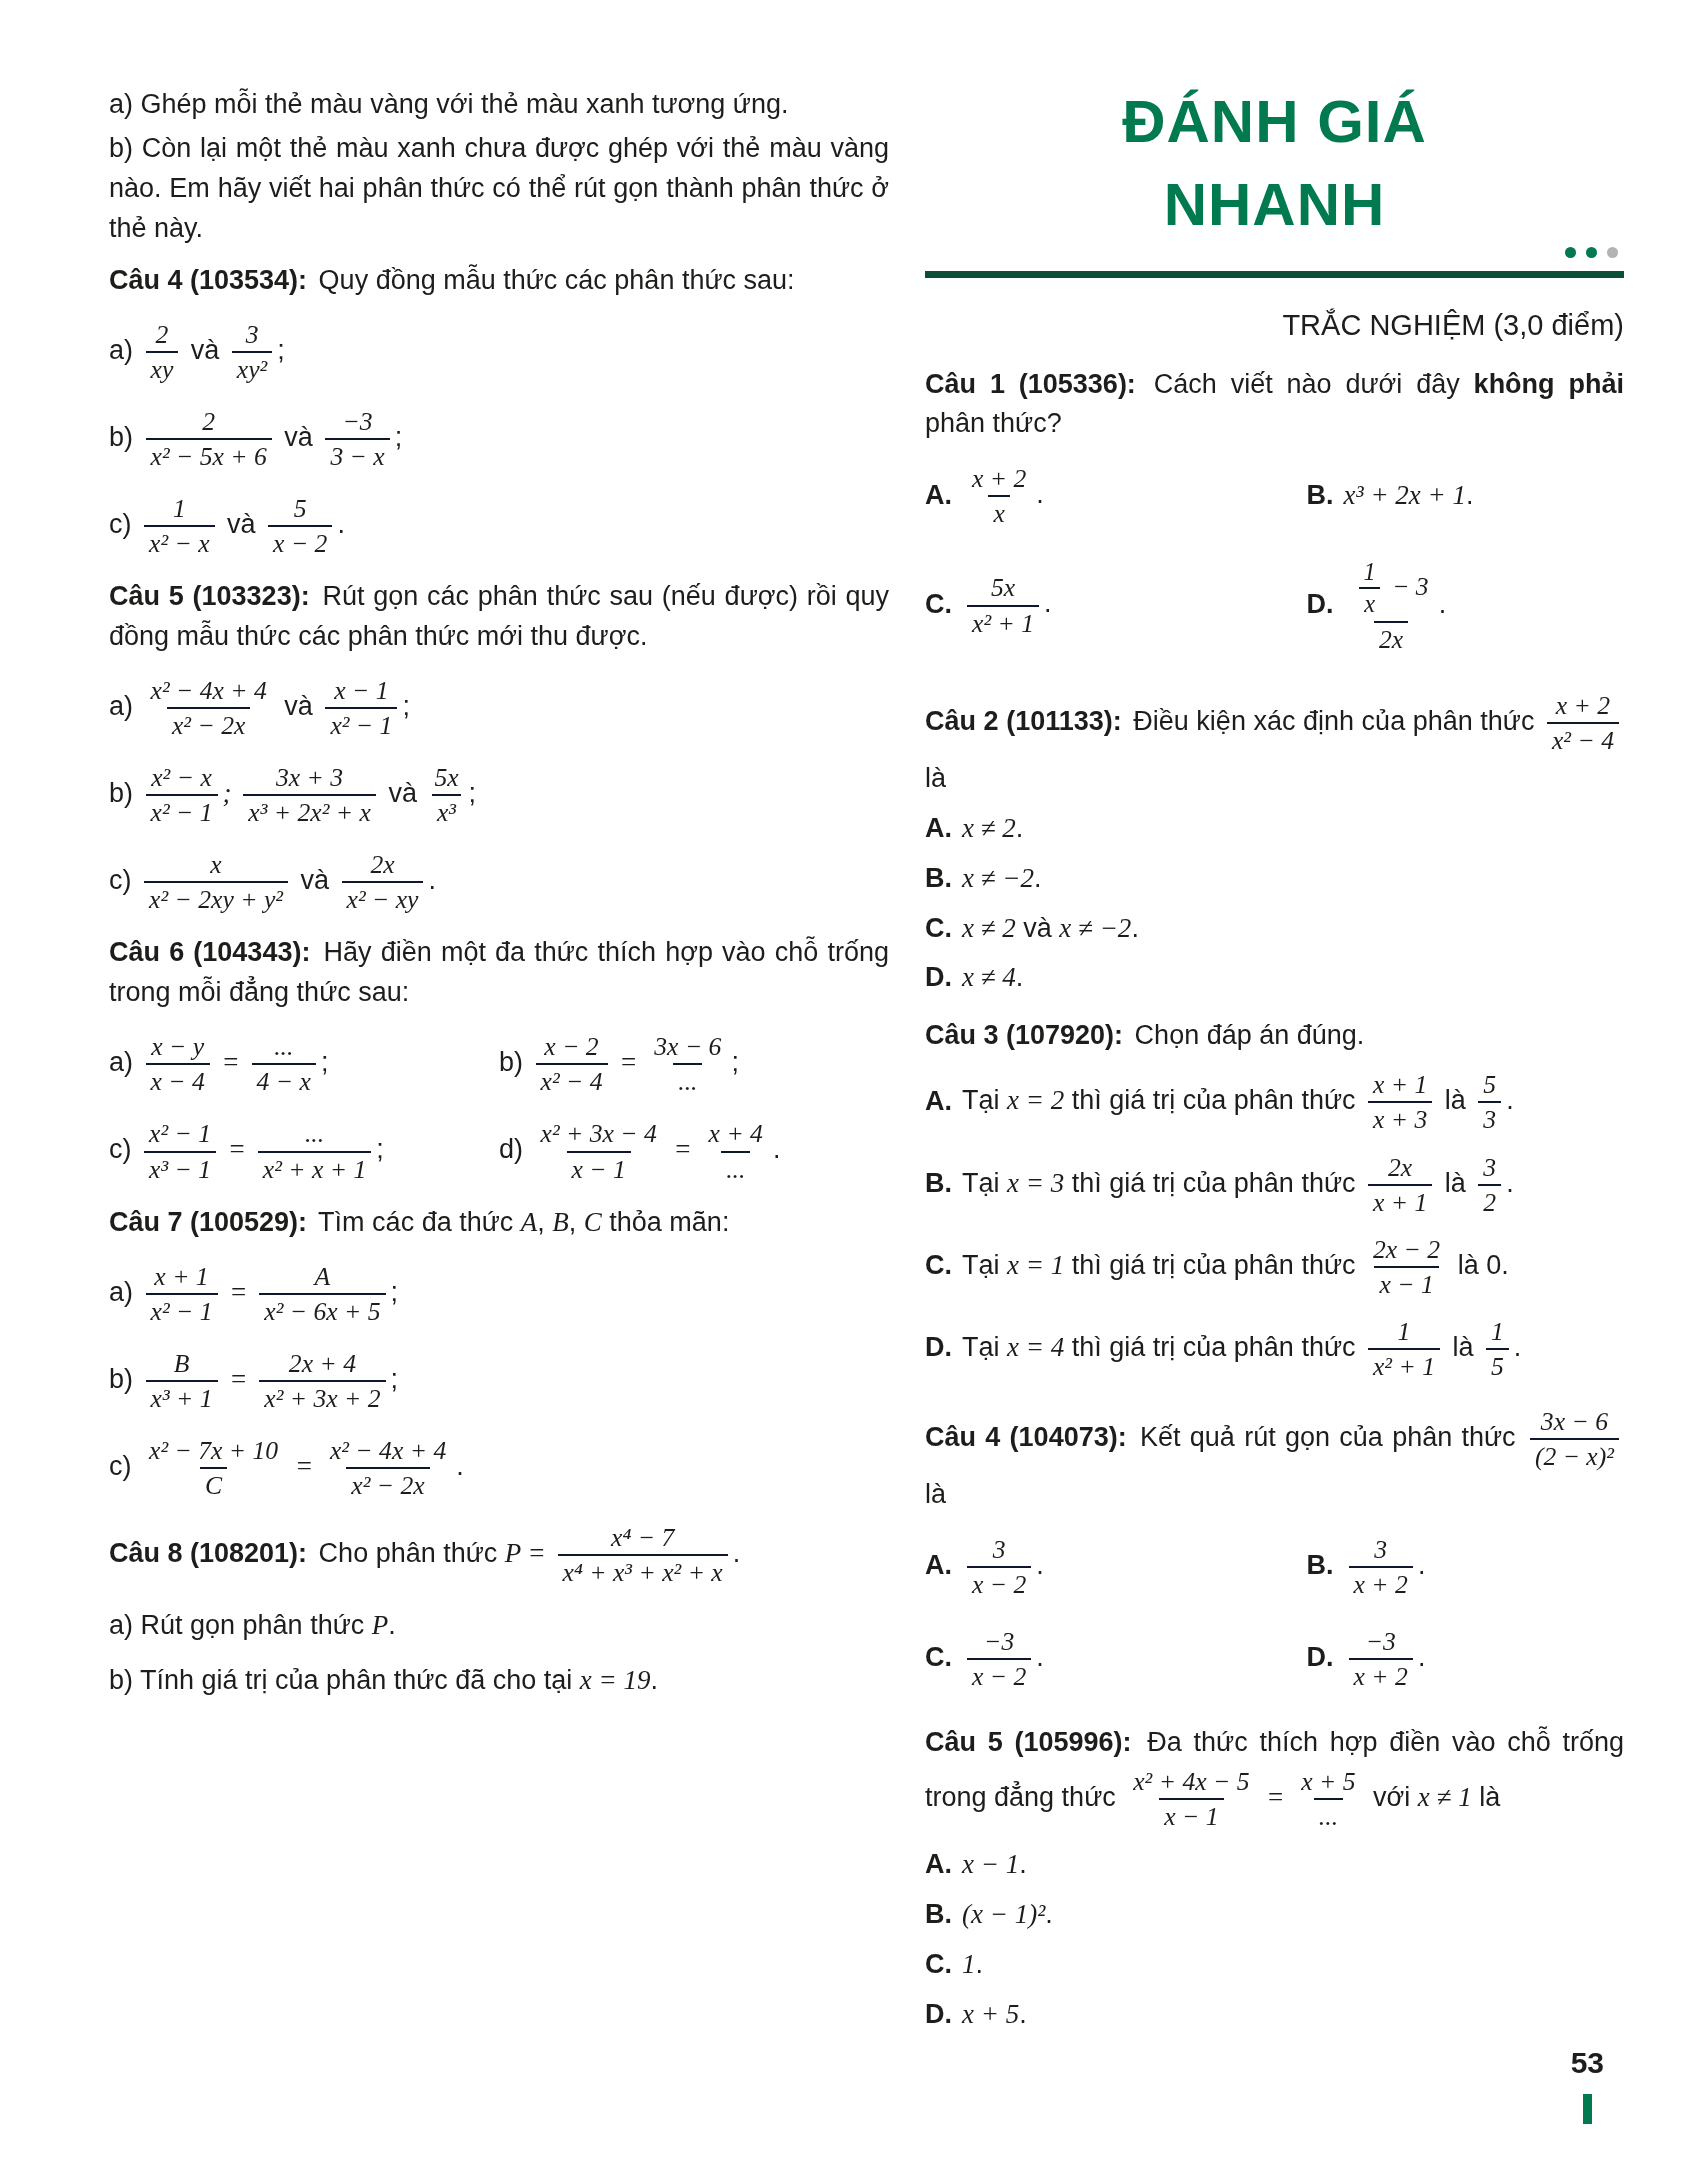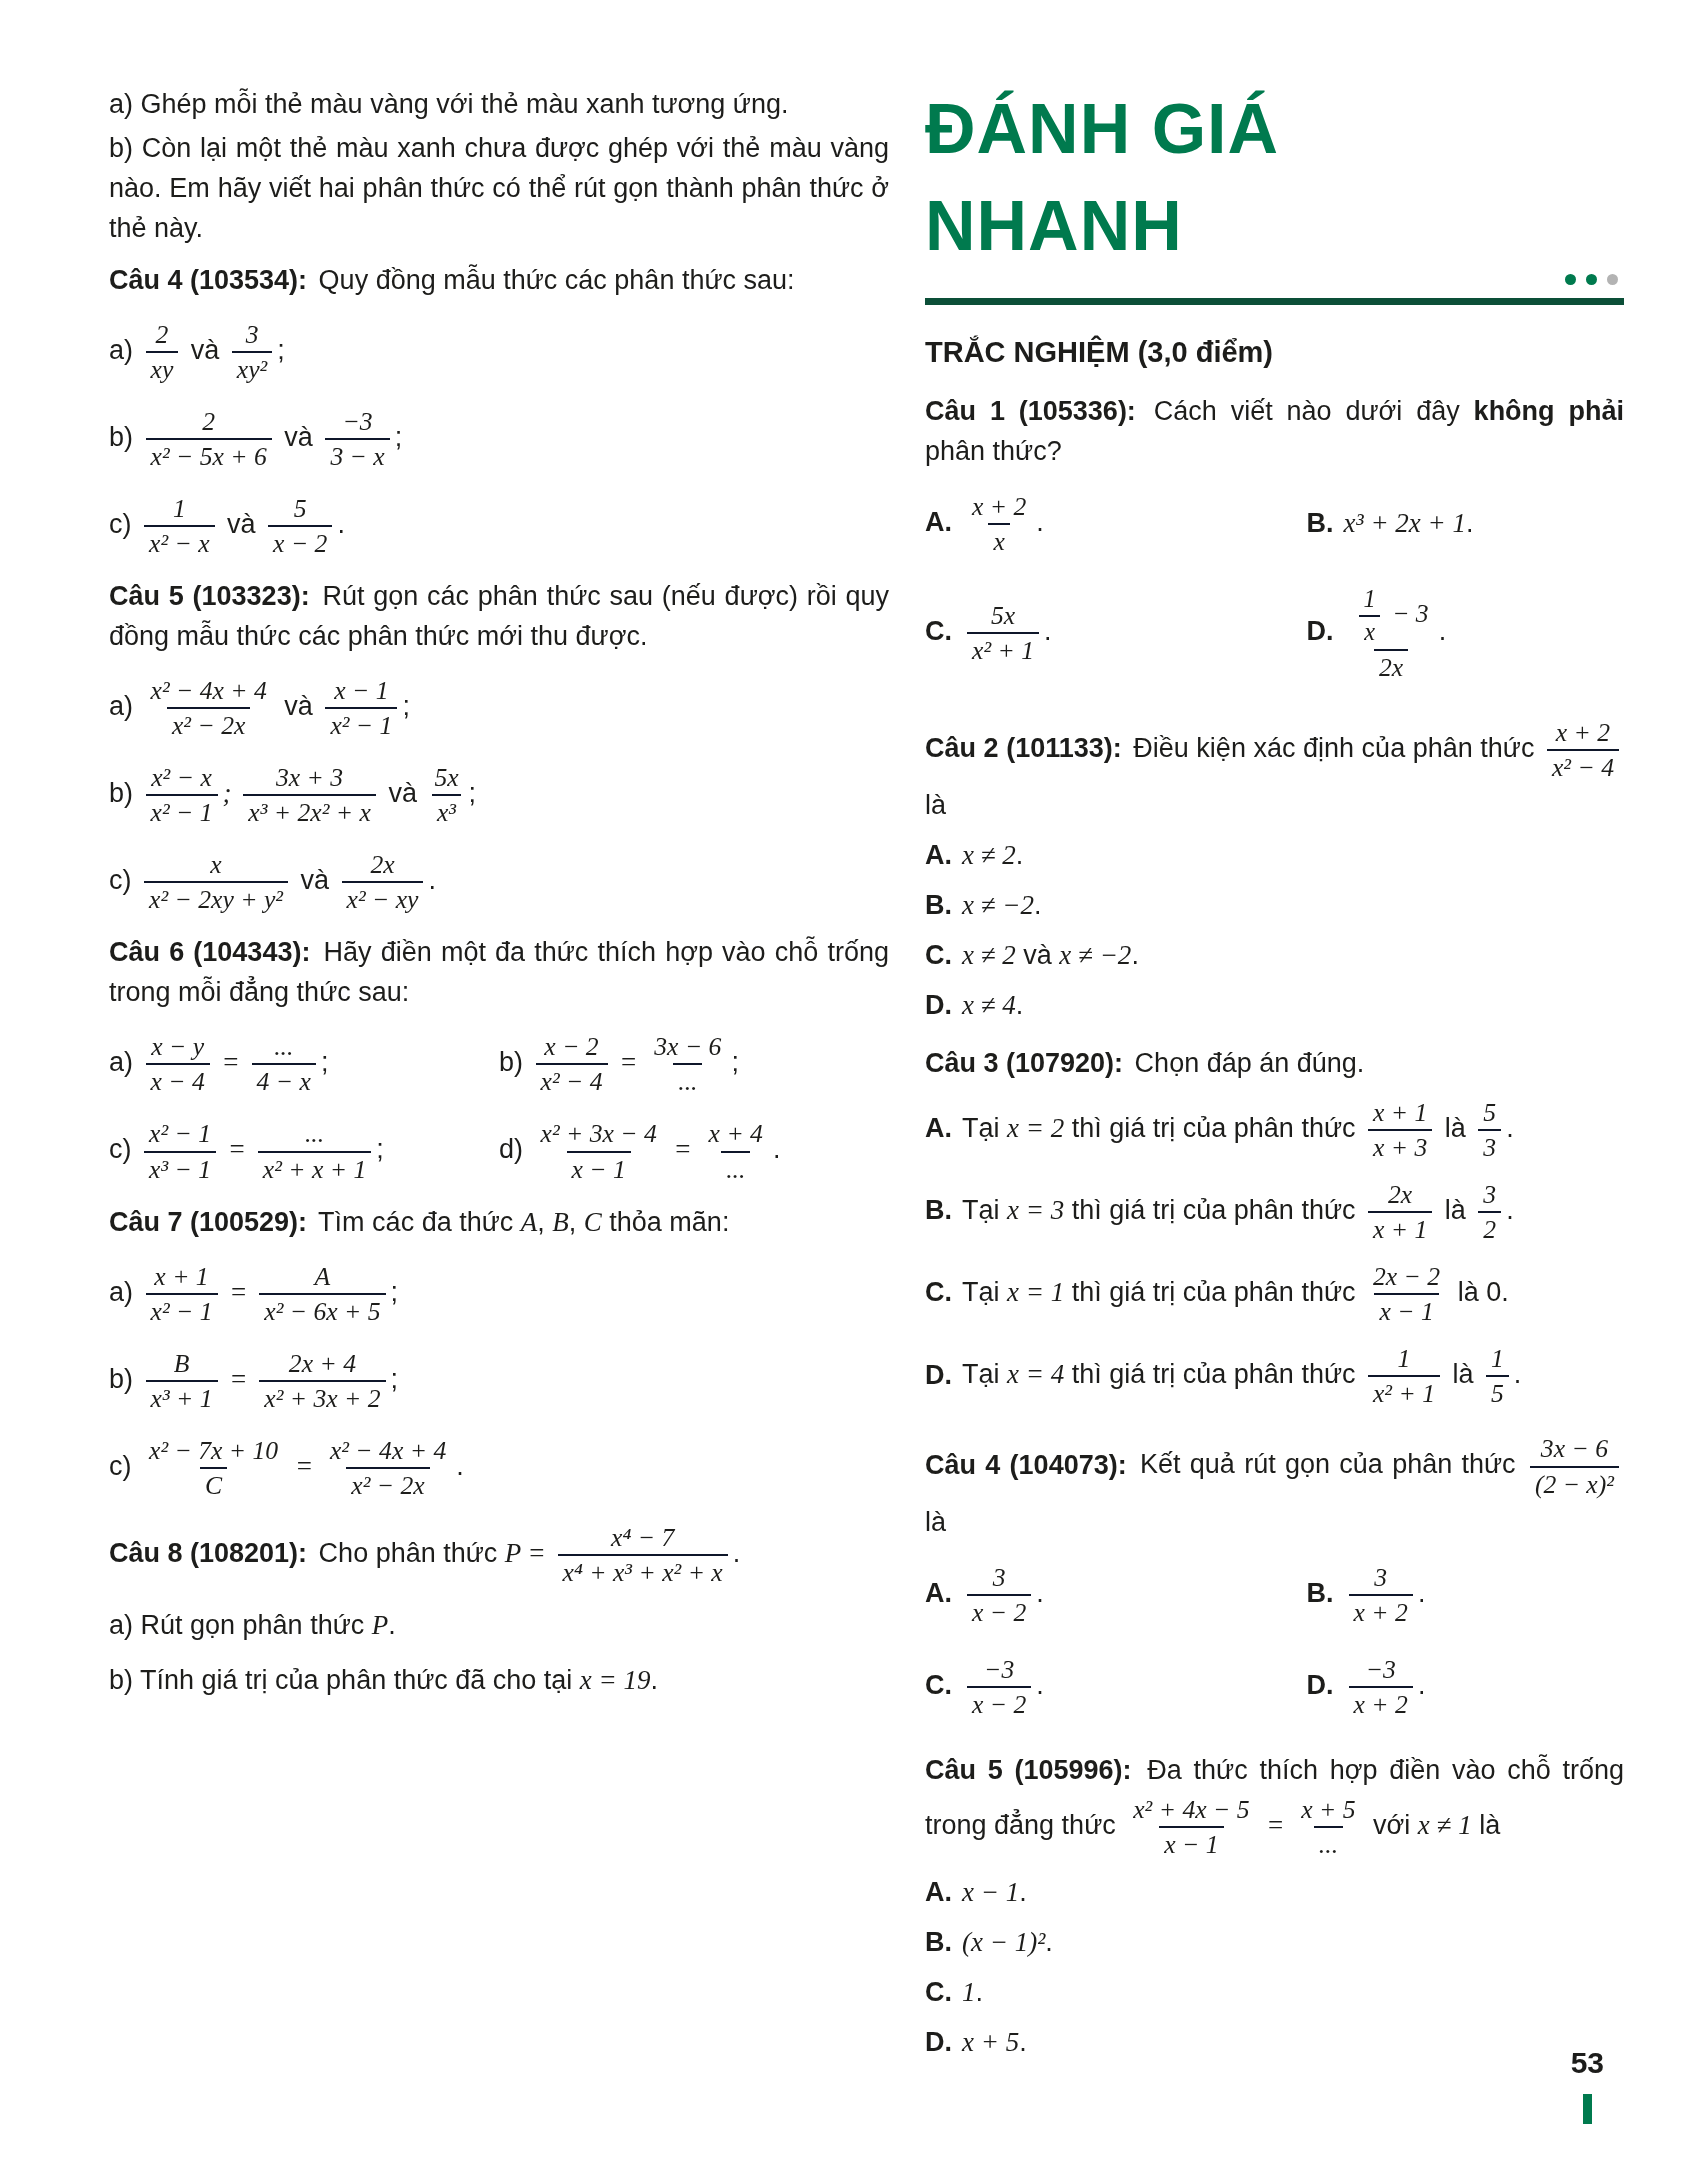--- a/index.html
+++ b/index.html
@@ -33,31 +33,32 @@
   .problem { margin-top: 12px; }
   .phead { margin-bottom: 6px; }
   .plabel { margin-right: 4px; }
   .prow { margin: 15px 0; }
   .prow.two { display: flex; align-items: center; }
   .prow.two .pcell { flex: 1; }
 
   .banner-title {
     color: var(--accent, #007a4e);
     font-weight: bold;
-    font-size: 70px;
+    font-size: 60px;
     line-height: 1.38;
     letter-spacing: 1px;
+    text-align: center;
   }
   .banner-rule { position: relative; height: 7px; background: var(--rule, #0c4f38); margin-top: 24px; }
   .dots { position: absolute; right: 6px; top: -24px; display: flex; gap: 10px; }
   .d { width: 11px; height: 11px; border-radius: 50%; display: inline-block; }
   .d.g { background: var(--accent, #007a4e); }
   .d.gr { background: var(--dotgray, #b3b3b3); }
 
-  .section-title { margin-top: 26px; font-size: 29px; font-weight: bold; text-align: left; }
+  .section-title { margin-top: 26px; font-size: 29px; font-weight: normal; text-align: right; }
 
   .mcq { margin-top: 18px; }
   .opts { margin-top: 2px; }
   .opts.grid2 { display: grid; grid-template-columns: 1.12fr 1fr; column-gap: 26px; align-items: center; }
   .opt { margin: 10px 0; text-align: left; }
   .okey { margin-right: 10px; }
 
   .footer { position: absolute; right: 79px; bottom: 54px; display: flex; align-items: center; gap: 9px; flex-direction: column; }
   .pageno { font-size: 30px; font-weight: bold; color: #1d1d1b; }
   .pagebar { width: 9px; height: 30px; background: var(--accent, #007a4e); display: inline-block; }

